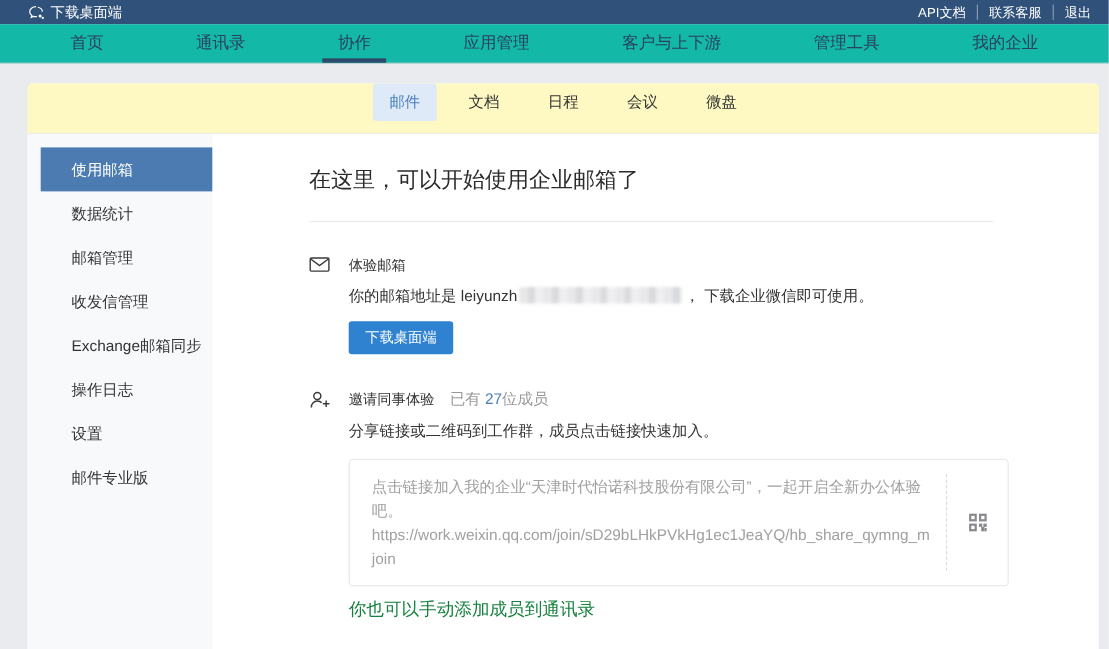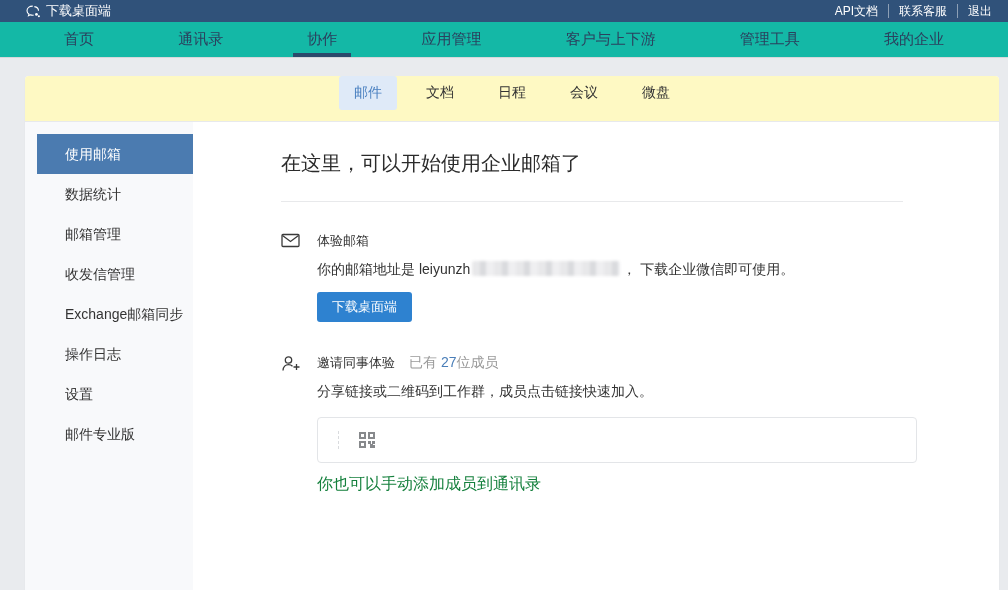--- a/index.html
+++ b/index.html
@@ -191,20 +191,24 @@
             </svg>
           </div>
           <div class="sec-content">
             <div class="sec-title-row">
               <span class="sec-title">邀请同事体验</span>
               <span class="member-badge"><span>已有 </span><span class="member-count">27</span><span>位成员</span></span>
             </div>
             <div class="sec-desc">分享链接或二维码到工作群，成员点击链接快速加入。</div>
 
             <div class="share-box">
+              <div class="share-texts">
+                <div>点击链接加入我的企业“天津时代怡诺科技股份有限公司”，一起开启全新办公体验吧。</div>
+                <div>https://work.weixin.qq.com/join/sD29bLHkPVkHg1ec1JeaYQ/hb_share_qymng_mjoin</div>
+              </div>
               <div class="share-qr">
                 <svg width="18" height="18" viewBox="0 0 18 18">
                   <g fill="#87898c">
                     <rect x="1" y="1" width="7" height="7"></rect>
                       <rect x="3" y="3" width="3" height="3" fill="#fff"></rect>
                     <rect x="10" y="1" width="7" height="7"></rect>
                       <rect x="12" y="3" width="3" height="3" fill="#fff"></rect>
                     <rect x="1" y="10" width="7" height="7"></rect>
                       <rect x="3" y="12" width="3" height="3" fill="#fff"></rect>
                     <rect x="10" y="10" width="3" height="3"></rect>

